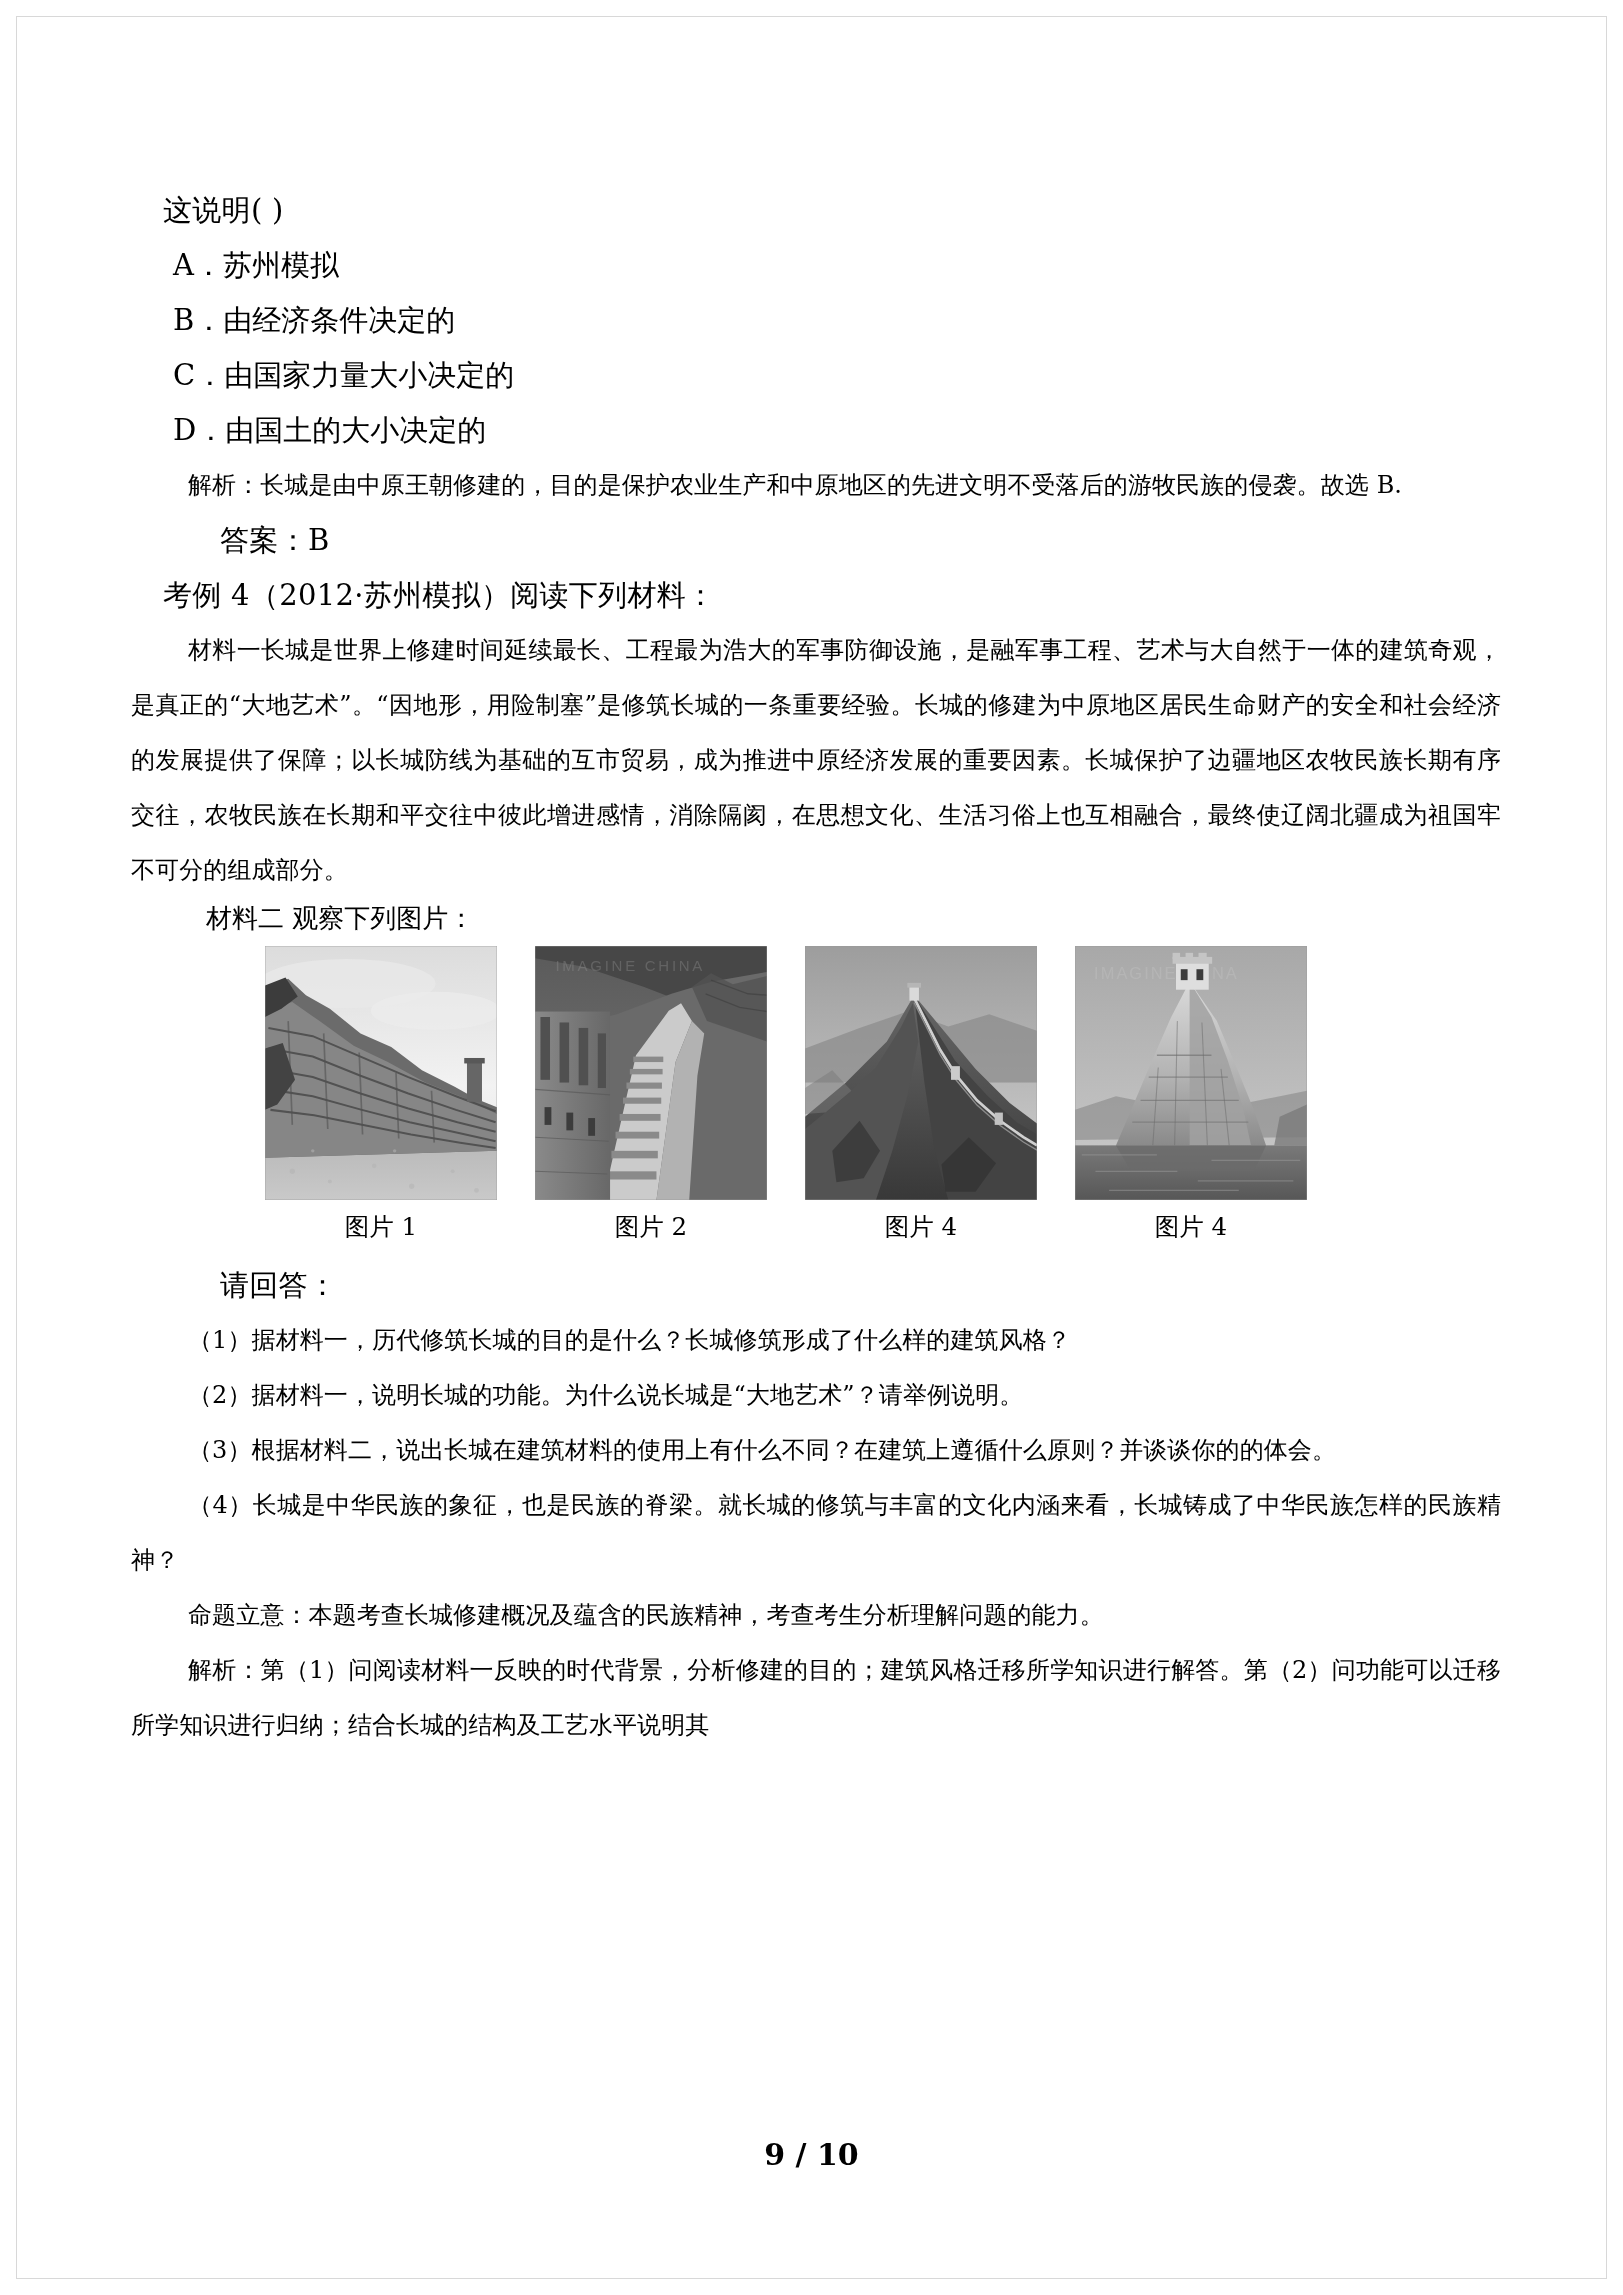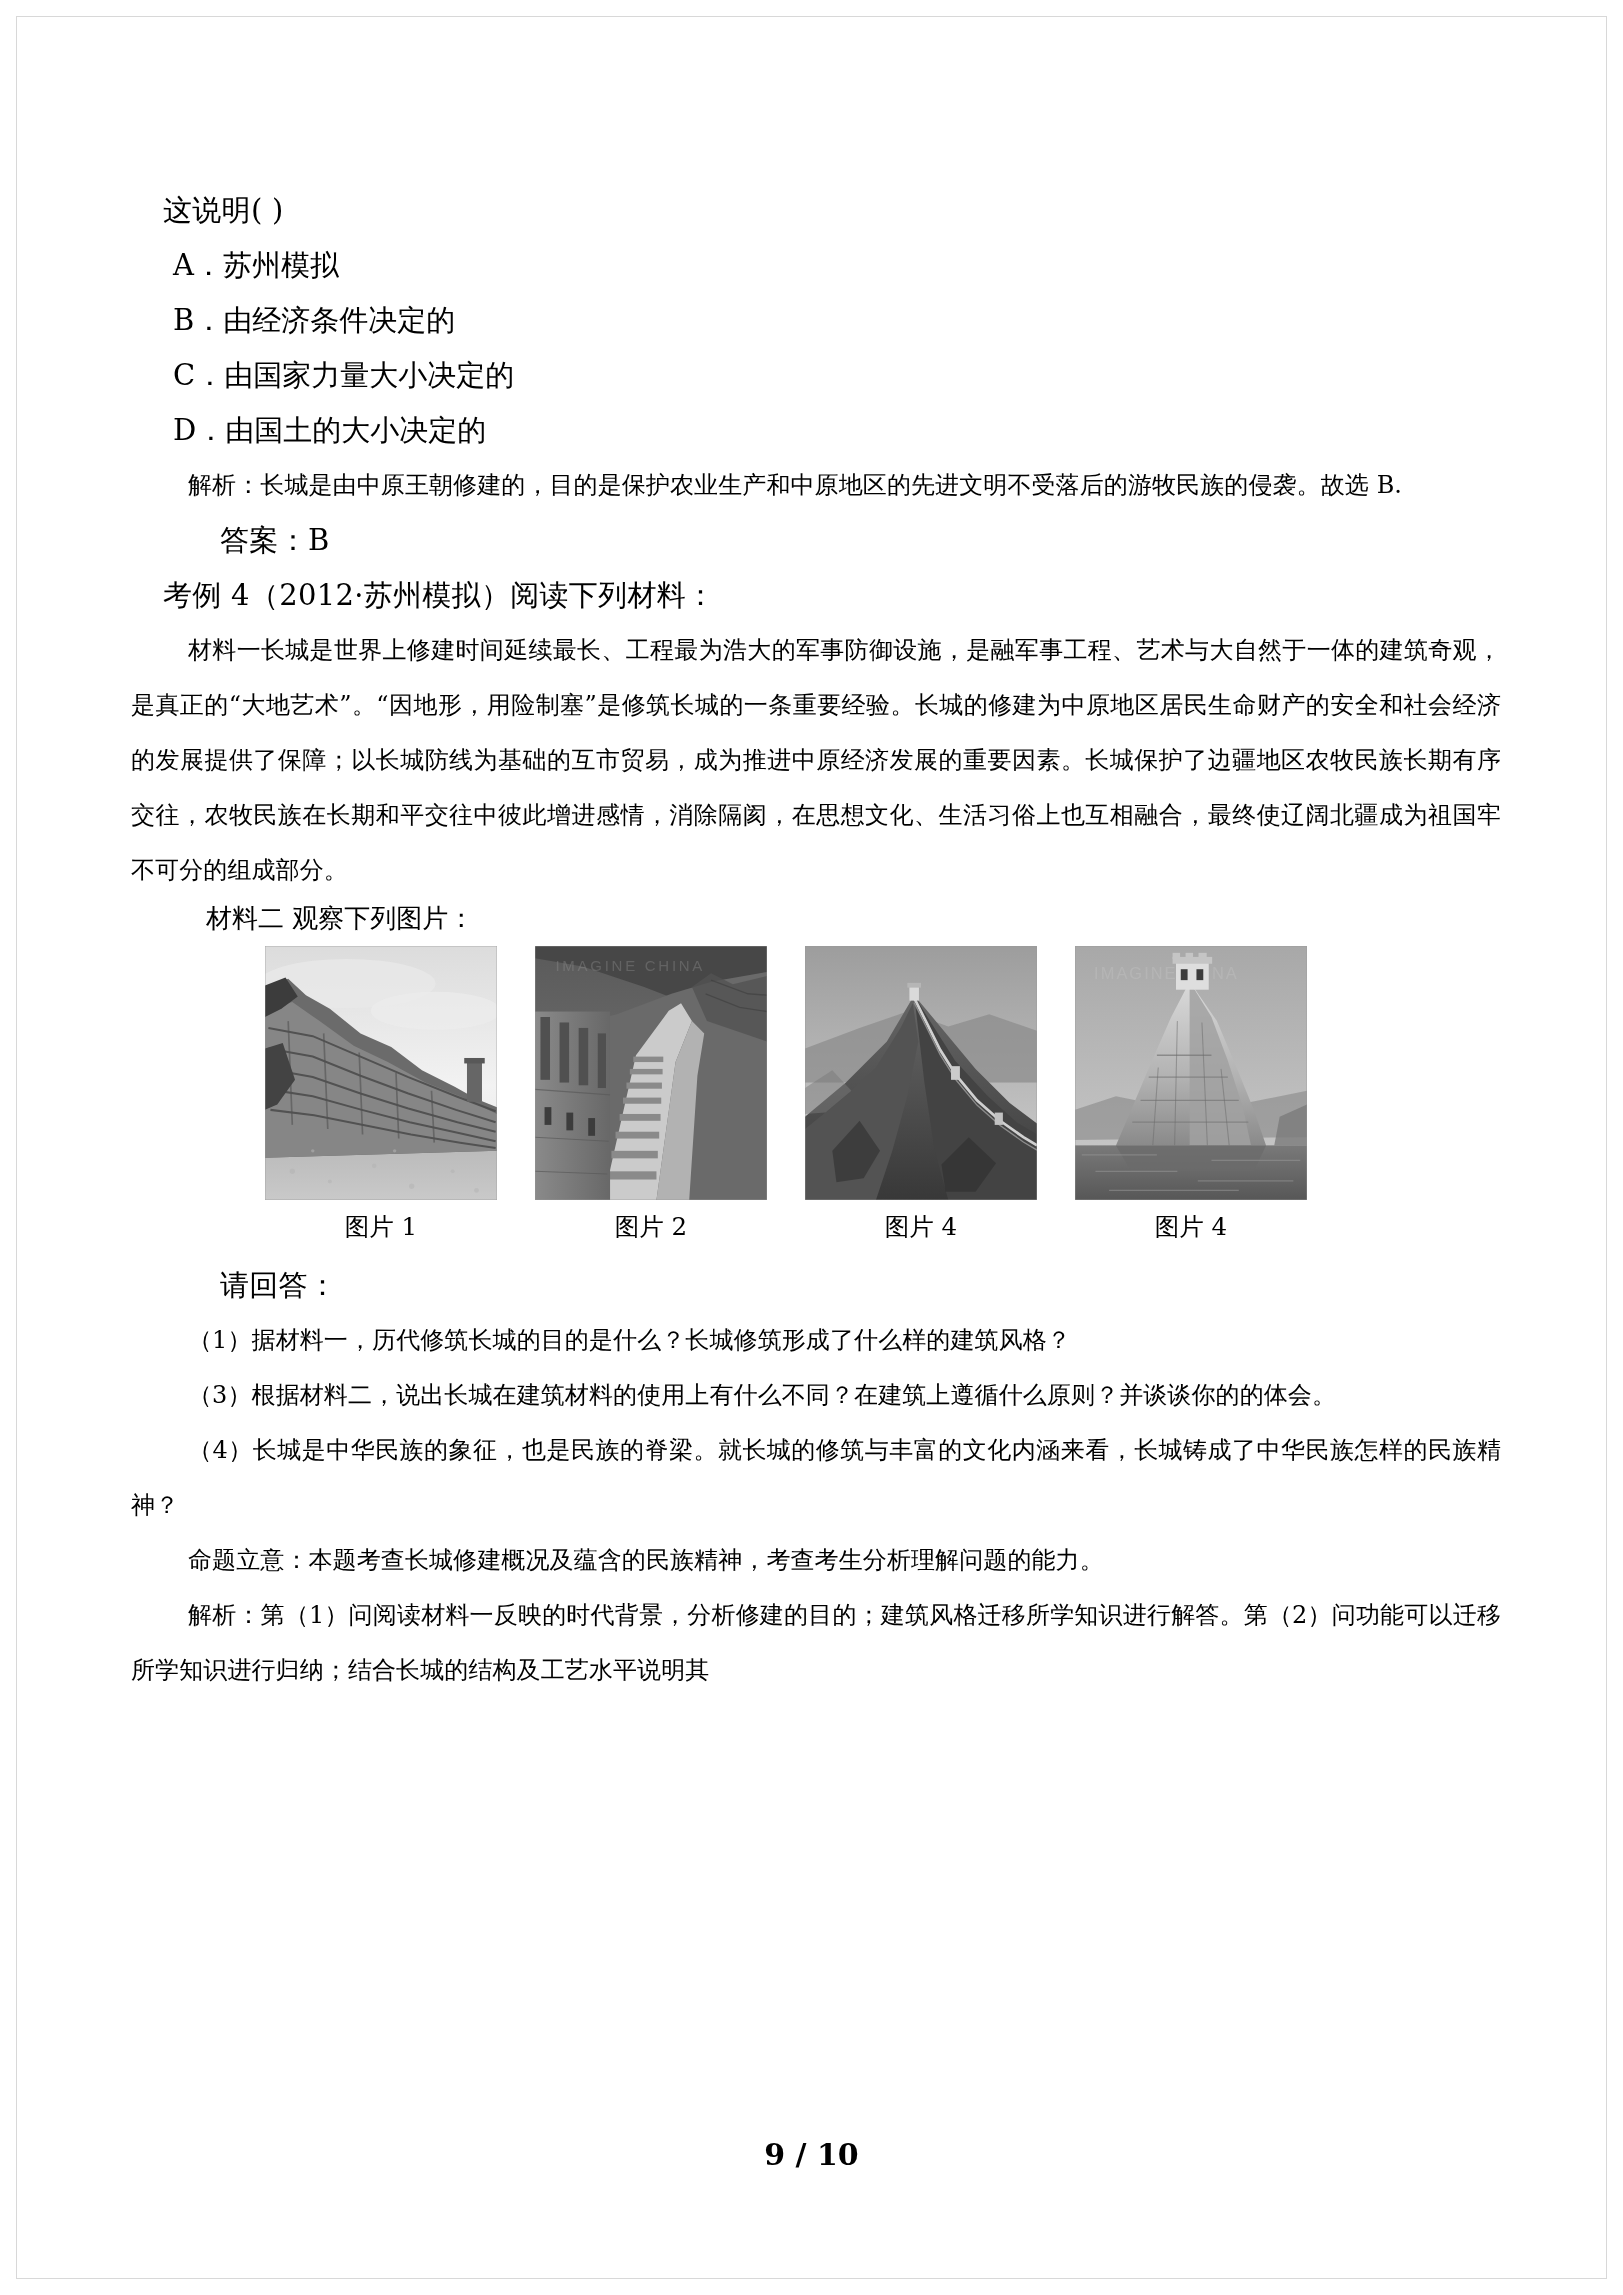--- a/index.html
+++ b/index.html
@@ -350,20 +350,21 @@
           <rect x="0" y="0" width="340" height="372" fill="none" stroke="#9a9a9a" stroke-width="1"></rect>
         </svg>
         <div class="photo-caption">图片 4</div>
       </div>
 
     </div>
 
     <div class="line" style="margin-top:12.3px; padding-left:57px">请回答：</div>
 
     <div class="para indent">（1）据材料一，历代修筑长城的目的是什么？长城修筑形成了什么样的建筑风格？</div>
+    <div class="para indent">（2）据材料一，说明长城的功能。为什么说长城是“大地艺术”？请举例说明。</div>
     <div class="para indent">（3）根据材料二，说出长城在建筑材料的使用上有什么不同？在建筑上遵循什么原则？并谈谈你的的体会。</div>
     <div class="para indent">（4）长城是中华民族的象征，也是民族的脊梁。就长城的修筑与丰富的文化内涵来看，长城铸成了中华民族怎样的民族精神？</div>
 
     <div class="para indent">命题立意：本题考查长城修建概况及蕴含的民族精神，考查考生分析理解问题的能力。</div>
 
     <div class="para indent">解析：第（1）问阅读材料一反映的时代背景，分析修建的目的；建筑风格迁移所学知识进行解答。第（2）问功能可以迁移所学知识进行归纳；结合长城的结构及工艺水平说明其</div>
 
   </div>
 
   <div class="footer">9 / 10</div>

